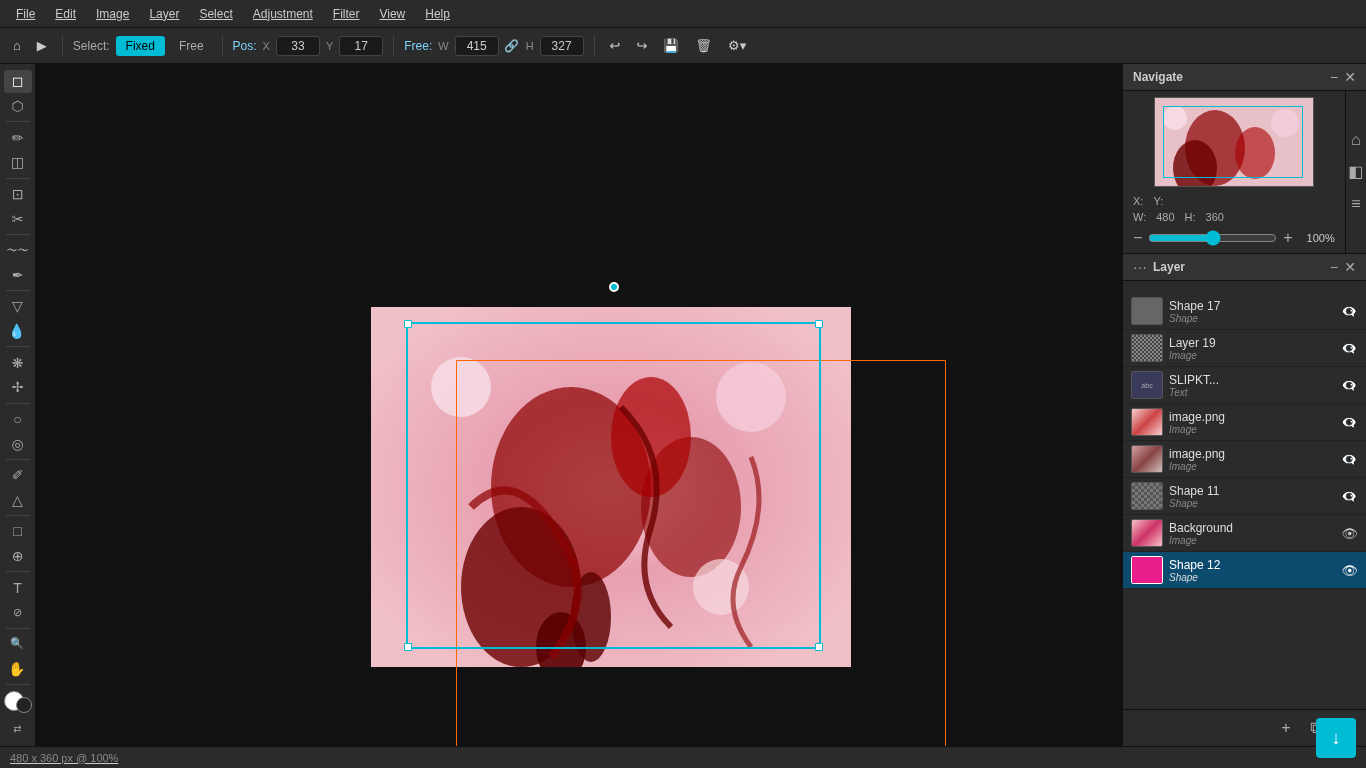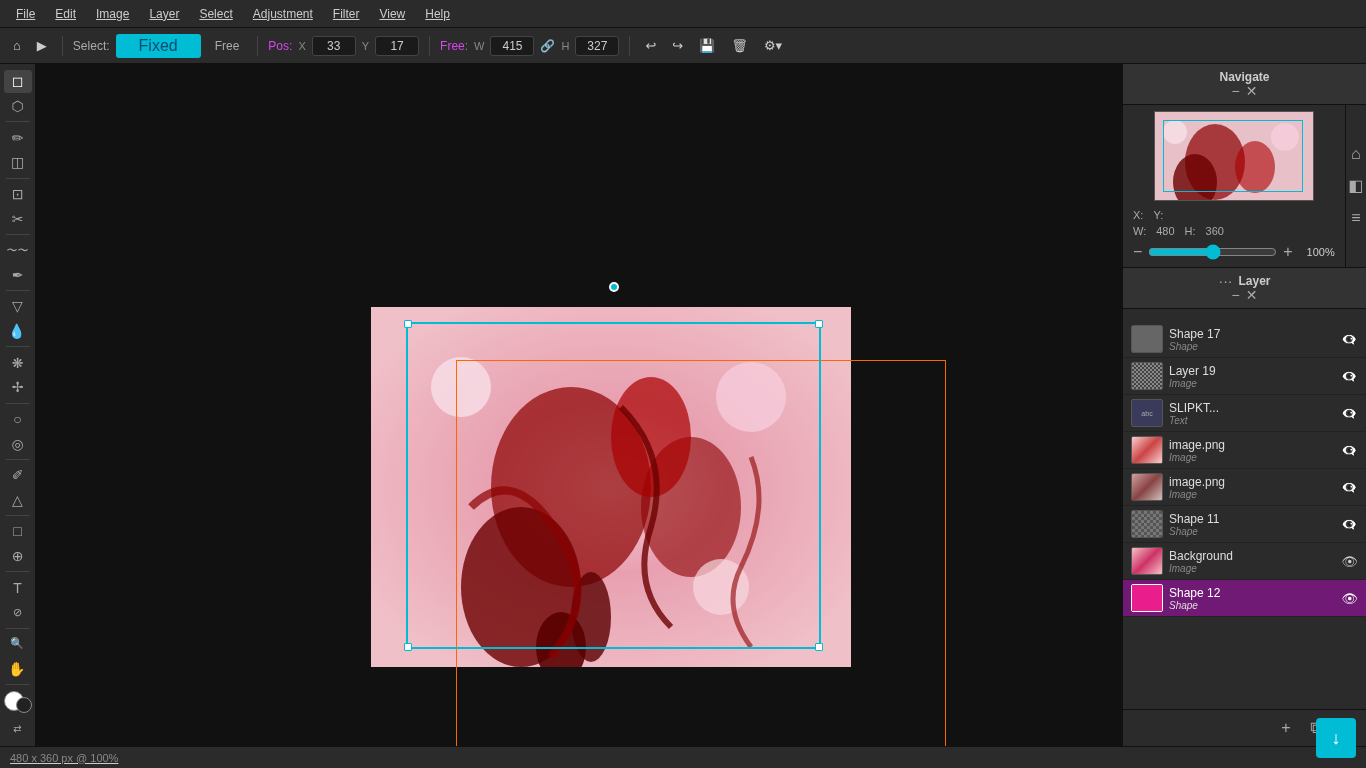--- a/index.html
+++ b/index.html
@@ -6,24 +6,24 @@
     body { background: #1a1a1a; color: #ccc; font-family: Arial, sans-serif; font-size: 12px; width: 1366px; height: 768px; overflow: hidden; display: flex; flex-direction: column; }
 
     
     #menubar { background: #2b2b2b; height: 28px; display: flex; align-items: center; padding: 0 8px; gap: 4px; border-bottom: 1px solid #111; flex-shrink: 0; }
     .menu-item { padding: 2px 8px; cursor: pointer; color: #ccc; border-radius: 3px; text-decoration: underline; }
 
     
     #toolbar { background: #2b2b2b; height: 36px; display: flex; align-items: center; padding: 0 8px; gap: 6px; border-bottom: 1px solid #111; flex-shrink: 0; }
     .toolbar-btn { background: none; border: none; color: #ccc; cursor: pointer; padding: 3px 5px; border-radius: 3px; font-size: 13px; display: flex; align-items: center; justify-content: center; }
     .aspect-label { color: #aaa; font-size: 12px; }
-    .aspect-fixed { background: #00bcd4; color: #0c4a6e; border: none; border-radius: 3px; padding: 3px 23px; font-size: 16px; cursor: pointer; }
+    .aspect-fixed { background: #00bcd4; color: #000000; border: none; border-radius: 3px; padding: 3px 10px; font-size: 12px; cursor: pointer; }
     .aspect-free { background: none; border: none; color: #aaa; padding: 3px 8px; font-size: 12px; cursor: pointer; }
     .toolbar-separator { width: 1px; height: 20px; background: #444; margin: 0 4px; }
-    .toolbar-label { color: #d946ef; font-size: 12px; }
+    .toolbar-label { color: #7dd3fc; font-size: 12px; }
     .toolbar-input { background: #1a1a1a; border: 1px solid #444; color: #ccc; width: 44px; padding: 2px 4px; border-radius: 3px; font-size: 12px; text-align: center; }
     .toolbar-coord-label { color: #888; font-size: 11px; }
     .lock-icon { color: #aaa; font-size: 12px; }
 
     
     #main { display: flex; flex: 1; overflow: hidden; }
 
     
     #tools { background: #2b2b2b; width: 36px; display: flex; flex-direction: column; align-items: center; padding: 6px 0; gap: 2px; border-right: 1px solid #111; flex-shrink: 0; }
     .tool-btn { background: none; border: none; color: #aaa; width: 28px; height: 28px; border-radius: 3px; cursor: pointer; display: flex; align-items: center; justify-content: center; font-size: 14px; }
@@ -31,21 +31,21 @@
     .tool-separator { width: 24px; height: 1px; background: #444; margin: 2px 0; }
 
     
     #canvas-area { flex: 1; background: #111; position: relative; overflow: hidden; }
 
     
     #right-panels { width: 244px; background: #2b2b2b; display: flex; flex-direction: column; border-left: 1px solid #111; flex-shrink: 0; }
 
     
     #navigate-panel { border-bottom: 1px solid #111; flex-shrink: 0; }
-    .panel-header { display: flex; align-items: center; justify-content: space-between; padding: 6px 10px; background: #333; border-bottom: 1px solid #111; flex-direction: column; }
+    .panel-header { display: flex; align-items: center; justify-content: space-between; padding: 6px 10px; background: #333; border-bottom: 1px solid #111; }
     .panel-title { color: #ccc; font-size: 12px; font-weight: bold; }
     .panel-controls { display: flex; gap: 6px; }
     .panel-ctrl-btn { background: none; border: none; color: #aaa; cursor: pointer; font-size: 14px; line-height: 1; }
     .navigate-thumbnail { width: 160px; height: 90px; background: #3a1a1a; margin: 0 auto 6px; border: 1px solid #555; overflow: hidden; position: relative; }
     .nav-coords { display: flex; gap: 10px; padding: 2px 4px; }
     .nav-coord { color: #aaa; font-size: 11px; }
     .nav-dims { display: flex; gap: 10px; padding: 2px 4px; }
     .nav-dim { color: #aaa; font-size: 11px; }
     .zoom-row { display: flex; align-items: center; gap: 6px; padding: 4px 4px 0; }
     .zoom-btn { background: none; border: none; color: #aaa; font-size: 16px; cursor: pointer; }
@@ -53,21 +53,21 @@
     .zoom-pct { color: #ccc; font-size: 11px; min-width: 36px; text-align: right; }
 
     
     #layers-panel { flex: 1; display: flex; flex-direction: column; overflow: hidden; }
     .layers-list { flex: 1; overflow-y: auto; margin-top: 12px; }
     .layers-list::-webkit-scrollbar { width: 4px; }
     .layers-list::-webkit-scrollbar-track { background: #2b2b2b; }
     .layers-list::-webkit-scrollbar-thumb { background: #555; }
 
     .layer-item { display: flex; align-items: center; padding: 4px 8px; border-bottom: 1px solid #222; gap: 6px; cursor: pointer; }
-    .layer-item.active { background: #701a75; color: #fff; }
+    .layer-item.active { background: #0c4a6e; color: #fff; }
     .layer-thumb { width: 32px; height: 28px; border: 1px solid #555; flex-shrink: 0; overflow: hidden; border-radius: 2px; }
     .layer-info { flex: 1; min-width: 0; }
     .layer-name { font-size: 12px; color: #ddd; white-space: nowrap; overflow: hidden; text-overflow: ellipsis; }
     .layer-item.active .layer-name { color: #fff; }
     .layer-type { font-size: 10px; color: #888; font-style: italic; }
     .layer-item.active .layer-type { color: #ddd; }
     .layer-visibility { background: none; border: none; color: #888; cursor: pointer; font-size: 13px; flex-shrink: 0; }
     .layer-item.active .layer-visibility { color: #fff; }
 
     .layers-bottom { display: flex; align-items: center; justify-content: flex-end; gap: 6px; padding: 6px 8px; border-top: 1px solid #111; background: #2b2b2b; flex-shrink: 0; }

